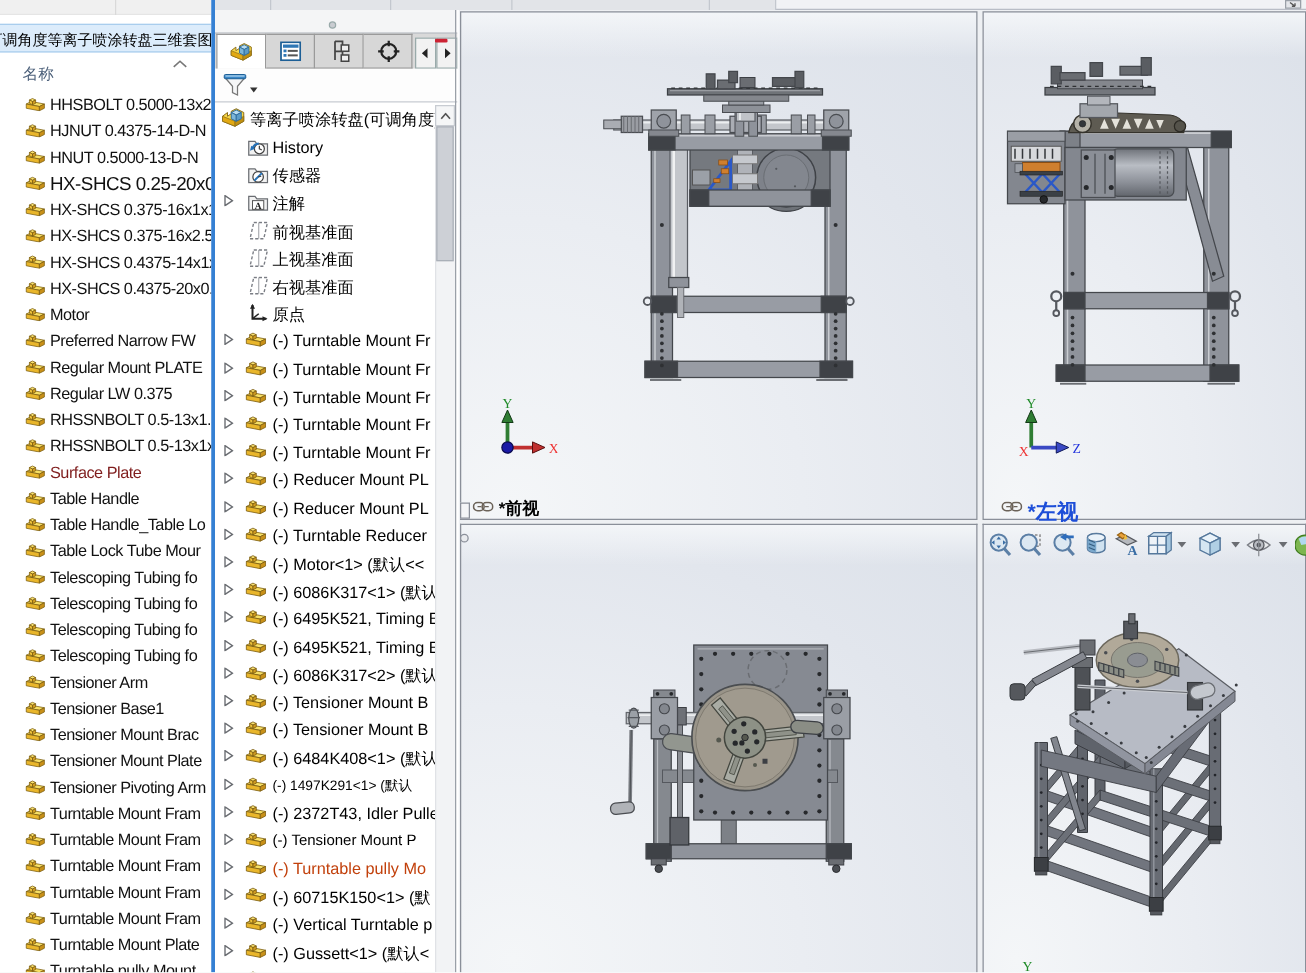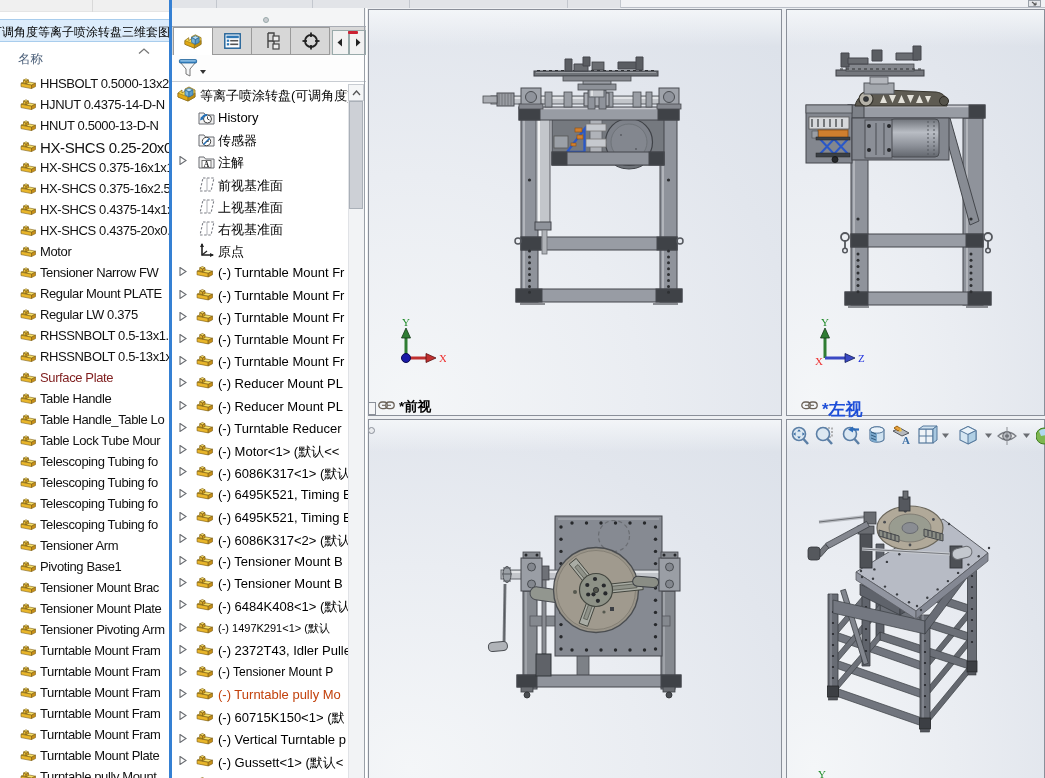--- a/index.html
+++ b/index.html
@@ -99,21 +99,21 @@
 </svg>
       <div class="txt" style="left:40px;top:244px;font-size:13px;letter-spacing:-0.38px;color:#111">Motor</div>
       <svg style="position:absolute;left:20px;top:266.5px" width="16" height="11" viewBox="0 0 16 11">
 <polygon points="1,5.2 5,3.2 15.5,5.2 11.5,7.2" fill="#f7df63" stroke="#7a5c10" stroke-width="0.6"></polygon>
 <polygon points="1,5.2 11.5,7.2 11.5,10.6 1,8.6" fill="#e9b62b" stroke="#7a5c10" stroke-width="0.6"></polygon>
 <polygon points="11.5,7.2 15.5,5.2 15.5,8.6 11.5,10.6" fill="#c89018" stroke="#7a5c10" stroke-width="0.6"></polygon>
 <polygon points="3.5,2 6,0.8 8.5,2 6,3.2" fill="#f9e270" stroke="#7a5c10" stroke-width="0.6"></polygon>
 <polygon points="3.5,2 6,3.2 6,5.8 3.5,4.6" fill="#eec23a" stroke="#7a5c10" stroke-width="0.6"></polygon>
 <polygon points="6,3.2 8.5,2 8.5,4.6 6,5.8" fill="#d29c20" stroke="#7a5c10" stroke-width="0.6"></polygon>
 </svg>
-      <div class="txt" style="left:40px;top:265px;font-size:13px;letter-spacing:-0.38px;color:#111">Tensioner Narrow FW</div>
+      <div class="txt" style="left:40px;top:265px;font-size:13px;letter-spacing:-0.38px;color:#111">Preferred Narrow FW</div>
       <svg style="position:absolute;left:20px;top:287.5px" width="16" height="11" viewBox="0 0 16 11">
 <polygon points="1,5.2 5,3.2 15.5,5.2 11.5,7.2" fill="#f7df63" stroke="#7a5c10" stroke-width="0.6"></polygon>
 <polygon points="1,5.2 11.5,7.2 11.5,10.6 1,8.6" fill="#e9b62b" stroke="#7a5c10" stroke-width="0.6"></polygon>
 <polygon points="11.5,7.2 15.5,5.2 15.5,8.6 11.5,10.6" fill="#c89018" stroke="#7a5c10" stroke-width="0.6"></polygon>
 <polygon points="3.5,2 6,0.8 8.5,2 6,3.2" fill="#f9e270" stroke="#7a5c10" stroke-width="0.6"></polygon>
 <polygon points="3.5,2 6,3.2 6,5.8 3.5,4.6" fill="#eec23a" stroke="#7a5c10" stroke-width="0.6"></polygon>
 <polygon points="6,3.2 8.5,2 8.5,4.6 6,5.8" fill="#d29c20" stroke="#7a5c10" stroke-width="0.6"></polygon>
 </svg>
       <div class="txt" style="left:40px;top:286px;font-size:13px;letter-spacing:-0.38px;color:#111">Regular Mount PLATE</div>
       <svg style="position:absolute;left:20px;top:308.5px" width="16" height="11" viewBox="0 0 16 11">
@@ -225,21 +225,21 @@
 </svg>
       <div class="txt" style="left:40px;top:538px;font-size:13px;letter-spacing:-0.38px;color:#111">Tensioner Arm</div>
       <svg style="position:absolute;left:20px;top:560.5px" width="16" height="11" viewBox="0 0 16 11">
 <polygon points="1,5.2 5,3.2 15.5,5.2 11.5,7.2" fill="#f7df63" stroke="#7a5c10" stroke-width="0.6"></polygon>
 <polygon points="1,5.2 11.5,7.2 11.5,10.6 1,8.6" fill="#e9b62b" stroke="#7a5c10" stroke-width="0.6"></polygon>
 <polygon points="11.5,7.2 15.5,5.2 15.5,8.6 11.5,10.6" fill="#c89018" stroke="#7a5c10" stroke-width="0.6"></polygon>
 <polygon points="3.5,2 6,0.8 8.5,2 6,3.2" fill="#f9e270" stroke="#7a5c10" stroke-width="0.6"></polygon>
 <polygon points="3.5,2 6,3.2 6,5.8 3.5,4.6" fill="#eec23a" stroke="#7a5c10" stroke-width="0.6"></polygon>
 <polygon points="6,3.2 8.5,2 8.5,4.6 6,5.8" fill="#d29c20" stroke="#7a5c10" stroke-width="0.6"></polygon>
 </svg>
-      <div class="txt" style="left:40px;top:559px;font-size:13px;letter-spacing:-0.38px;color:#111">Pivoting Base1</div>
+      <div class="txt" style="left:40px;top:559px;font-size:13px;letter-spacing:-0.38px;color:#111">Tensioner Base1</div>
       <svg style="position:absolute;left:20px;top:581.5px" width="16" height="11" viewBox="0 0 16 11">
 <polygon points="1,5.2 5,3.2 15.5,5.2 11.5,7.2" fill="#f7df63" stroke="#7a5c10" stroke-width="0.6"></polygon>
 <polygon points="1,5.2 11.5,7.2 11.5,10.6 1,8.6" fill="#e9b62b" stroke="#7a5c10" stroke-width="0.6"></polygon>
 <polygon points="11.5,7.2 15.5,5.2 15.5,8.6 11.5,10.6" fill="#c89018" stroke="#7a5c10" stroke-width="0.6"></polygon>
 <polygon points="3.5,2 6,0.8 8.5,2 6,3.2" fill="#f9e270" stroke="#7a5c10" stroke-width="0.6"></polygon>
 <polygon points="3.5,2 6,3.2 6,5.8 3.5,4.6" fill="#eec23a" stroke="#7a5c10" stroke-width="0.6"></polygon>
 <polygon points="6,3.2 8.5,2 8.5,4.6 6,5.8" fill="#d29c20" stroke="#7a5c10" stroke-width="0.6"></polygon>
 </svg>
       <div class="txt" style="left:40px;top:580px;font-size:13px;letter-spacing:-0.38px;color:#111">Tensioner Mount Brac</div>
       <svg style="position:absolute;left:20px;top:602.5px" width="16" height="11" viewBox="0 0 16 11">

